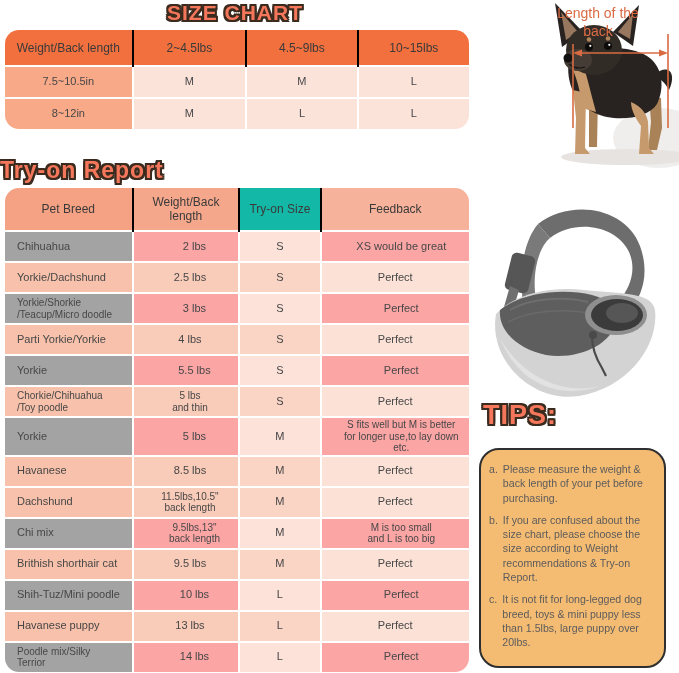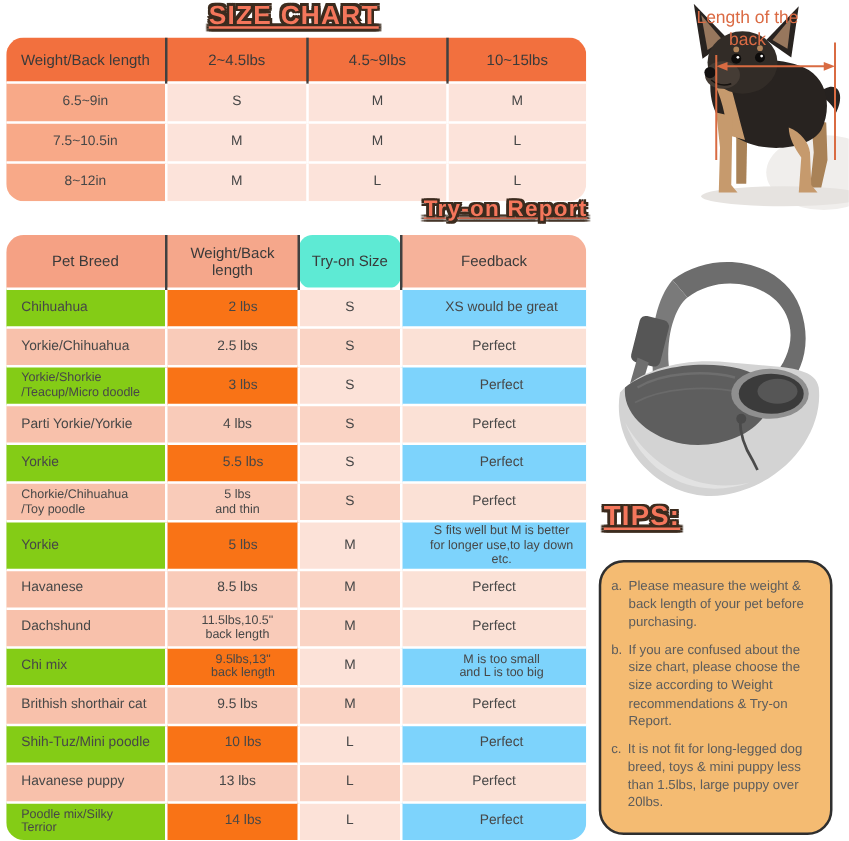--- a/index.html
+++ b/index.html
@@ -9,54 +9,53 @@
   }
   
   .sticker{
     position:absolute;font-weight:bold;letter-spacing:1px;
     color:var(--c-title_fill,#F4765B);
     text-shadow:
       -2px -2px 0 var(--c-title_outline,#3B2B1E), 2px -2px 0 var(--c-title_outline,#3B2B1E),
       -2px  2px 0 var(--c-title_outline,#3B2B1E), 2px  2px 0 var(--c-title_outline,#3B2B1E),
       -2px  0   0 var(--c-title_outline,#3B2B1E), 2px  0   0 var(--c-title_outline,#3B2B1E),
        0   -2px 0 var(--c-title_outline,#3B2B1E), 0    2px 0 var(--c-title_outline,#3B2B1E);
-    text-decoration: underline;
   }
   .size-title {left:0;top:1px;width:470px;text-align:center;font-size:21px;}
-  .tryon-title{left:0;top:157px;width:470px;text-align:right;font-size:18px;}
-  .tips-title {left:483px;top:400px;font-size:22px;}
+  .tryon-title{left:0;top:157px;width:470px;text-align:left;font-size:23px;}
+  .tips-title {left:483px;top:400px;font-size:27px;}
 
   
   .table-wrap{position:absolute;border-radius:14px;overflow:hidden;}
   .size-wrap {left:5px;top:30px;width:464px;}
   .tryon-wrap{left:5px;top:188px;width:464px;}
   table{width:100%;border-collapse:collapse;table-layout:fixed;}
-  th{font-size:12px;font-weight:normal;color:#3a3a3a;border-right:2px solid #404040;}
+  th{font-size:12px;font-weight:normal;color:#3a3a3a;border-right:2px solid #000000;}
   th:last-child{border-right:none;}
   td{
     font-size:11px;color:#474747;text-align:center;white-space:pre-line;line-height:1.2;
     border-top:2px solid #fff;border-right:2px solid #fff;padding:1px 4px;height:27px;
   }
   td:last-child{border-right:none;}
   td.two-line{font-size:10px;line-height:1.15;}
 
   .size-table th{background:var(--c-accent_orange,#F2703E);height:33px;}
   .size-table td{background:var(--c-cell_light,#FCE3DA);height:28px;}
   .size-table td:first-child{background:var(--c-row_label,#F8A988);}
 
   .tryon-table th{height:40px;}
   .tryon-table th:nth-child(1){background:#F5A184;}
   .tryon-table th:nth-child(2){background:#F5A78B;}
-  .tryon-table th:nth-child(3){background:#5eead4;border-radius:11px;}
+  .tryon-table th:nth-child(3){background:#14b8a6;}
   .tryon-table th:nth-child(4){background:#F6B29A;}
   .tryon-table td:first-child{text-align:left;padding-left:12px;}
-  .tryon-table tr.r-odd  td:nth-child(1){background:#84cc16;}
-  .tryon-table tr.r-odd  td:nth-child(2){background:#f97316;padding-left:21px;}
+  .tryon-table tr.r-odd  td:nth-child(1){background:#a3a3a3;}
+  .tryon-table tr.r-odd  td:nth-child(2){background:#fca5a5;padding-left:21px;}
   .tryon-table tr.r-odd  td:nth-child(3){background:#FCE2D8;}
-  .tryon-table tr.r-odd  td:nth-child(4){background:#7dd3fc;padding-left:16px;}
+  .tryon-table tr.r-odd  td:nth-child(4){background:#fca5a5;padding-left:16px;}
   .tryon-table tr.r-even td:nth-child(1){background:#F8C1AB;}
   .tryon-table tr.r-even td:nth-child(2){background:#F9CBB9;padding-left:12px;}
   .tryon-table tr.r-even td:nth-child(3){background:#FAD4C5;}
   .tryon-table tr.r-even td:nth-child(4){background:#FBE1D6;}
 
   
   .dog-fig{position:absolute;left:470px;top:0;width:209px;height:170px;padding-left:29px;}
   .dog-annotation{
     position:absolute;left:72px;top:4px;width:112px;text-align:center;
     color:var(--c-annotation_orange,#DB6B44);font-size:14px;line-height:1.3;
@@ -90,26 +89,20 @@
       </colgroup>
     <thead>
       <tr>
           <th>Weight/Back length</th>
           <th>2~4.5lbs</th>
           <th>4.5~9lbs</th>
           <th>10~15lbs</th>
         </tr>
     </thead>
     <tbody>
-        <tr class="r-odd">
-          <td>6.5~9in</td>
-          <td>S</td>
-          <td>M</td>
-          <td>M</td>
-        </tr>
         <tr class="r-even">
           <td>7.5~10.5in</td>
           <td>M</td>
           <td>M</td>
           <td>L</td>
         </tr>
         <tr class="r-odd">
           <td>8~12in</td>
           <td>M</td>
           <td>L</td>
@@ -182,21 +175,21 @@
         </tr>
     </thead>
     <tbody>
         <tr class="r-odd">
           <td>Chihuahua</td>
           <td>2 lbs</td>
           <td>S</td>
           <td>XS would be great</td>
         </tr>
         <tr class="r-even">
-          <td>Yorkie/Chihuahua</td>
+          <td>Yorkie/Dachshund</td>
           <td>2.5 lbs</td>
           <td>S</td>
           <td>Perfect</td>
         </tr>
         <tr class="r-odd">
           <td class="two-line">Yorkie/Shorkie
 /Teacup/Micro doodle</td>
           <td>3 lbs</td>
           <td>S</td>
           <td>Perfect</td>

